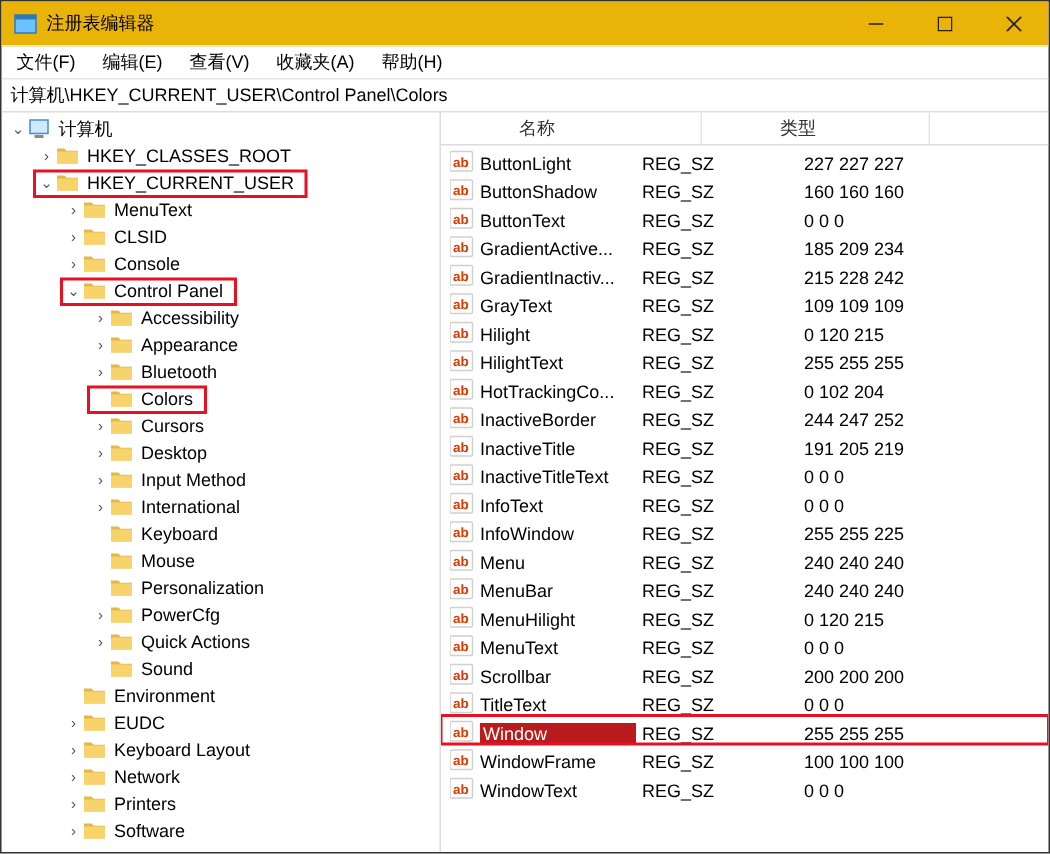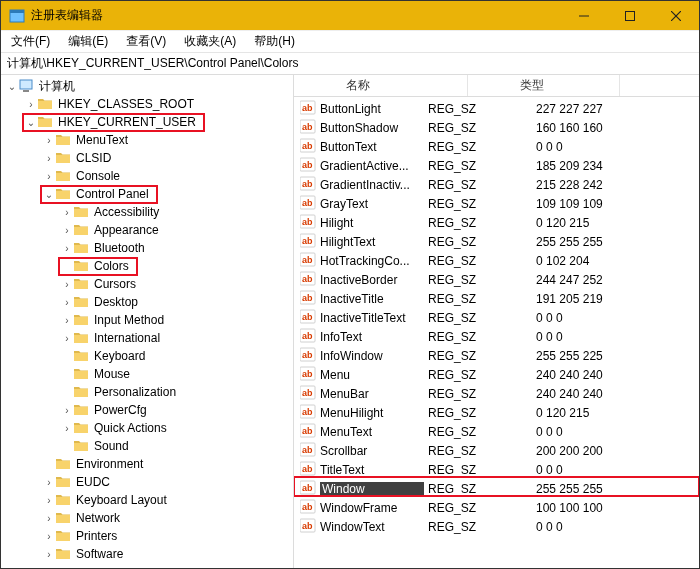--- a/index.html
+++ b/index.html
@@ -112,21 +112,21 @@
     font-size: 12px;
   }
   .list-row .val-icon {
     width: 16px; height: 16px; margin-left: 6px; margin-right: 4px; flex: 0 0 auto;
     display: inline-flex; align-items:center; justify-content:center;
   }
   .list-row .c-name { width: 104px; overflow: hidden; text-overflow: ellipsis; white-space: nowrap; }
   .list-row .c-type { width: 108px; padding-left: 4px; }
   .list-row .c-data { flex: 1; padding-left: 4px; }
   .list-row.selected .c-name {
-    background: #404040;
+    background: #b91c1c;
     color: #fff;
     padding: 0 2px;
   }
   .row-hl-red {
     outline: 2px solid #e81123;
     outline-offset: -1px;
   }
   
   .f-yellow { fill: #f8d36b; }
   .f-yellow-dark { fill: #e0b94d; }

